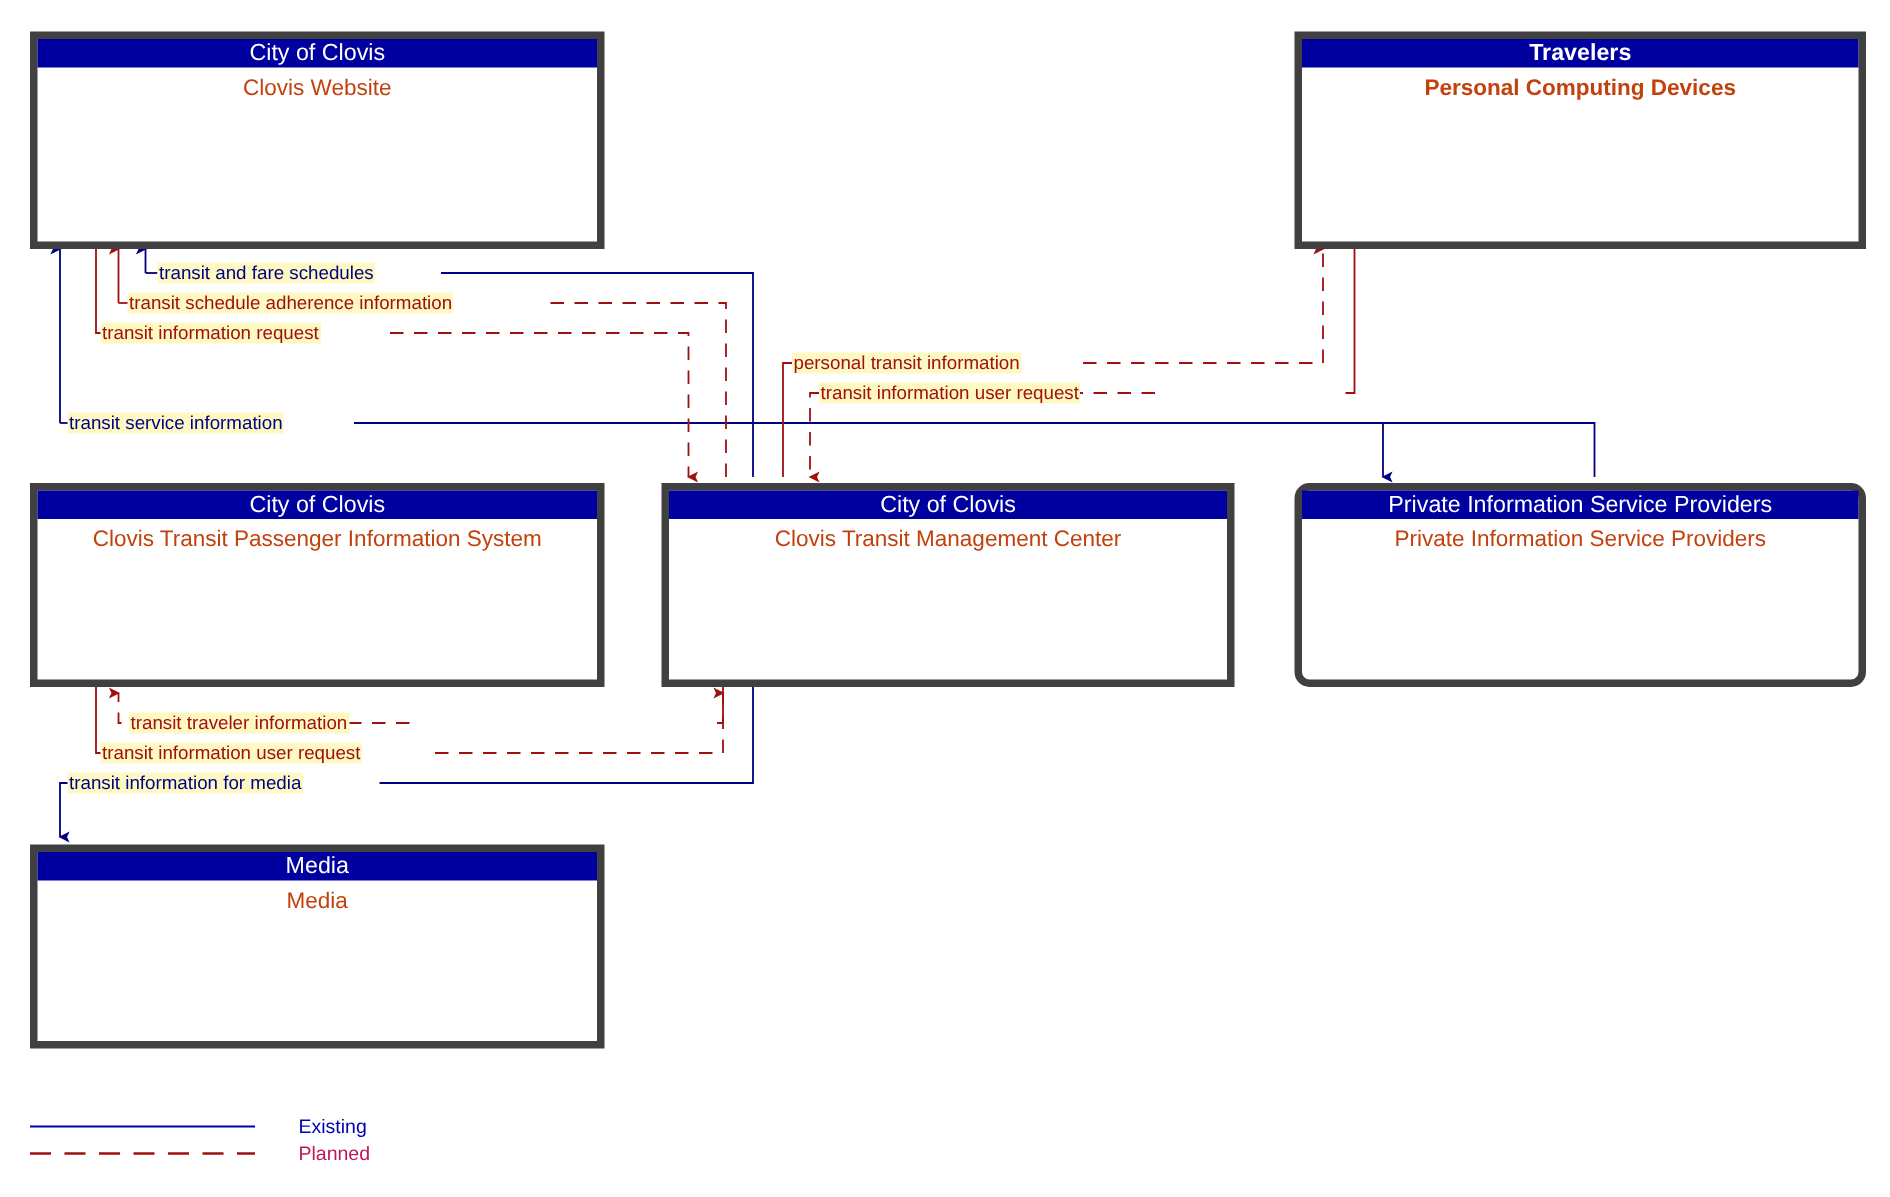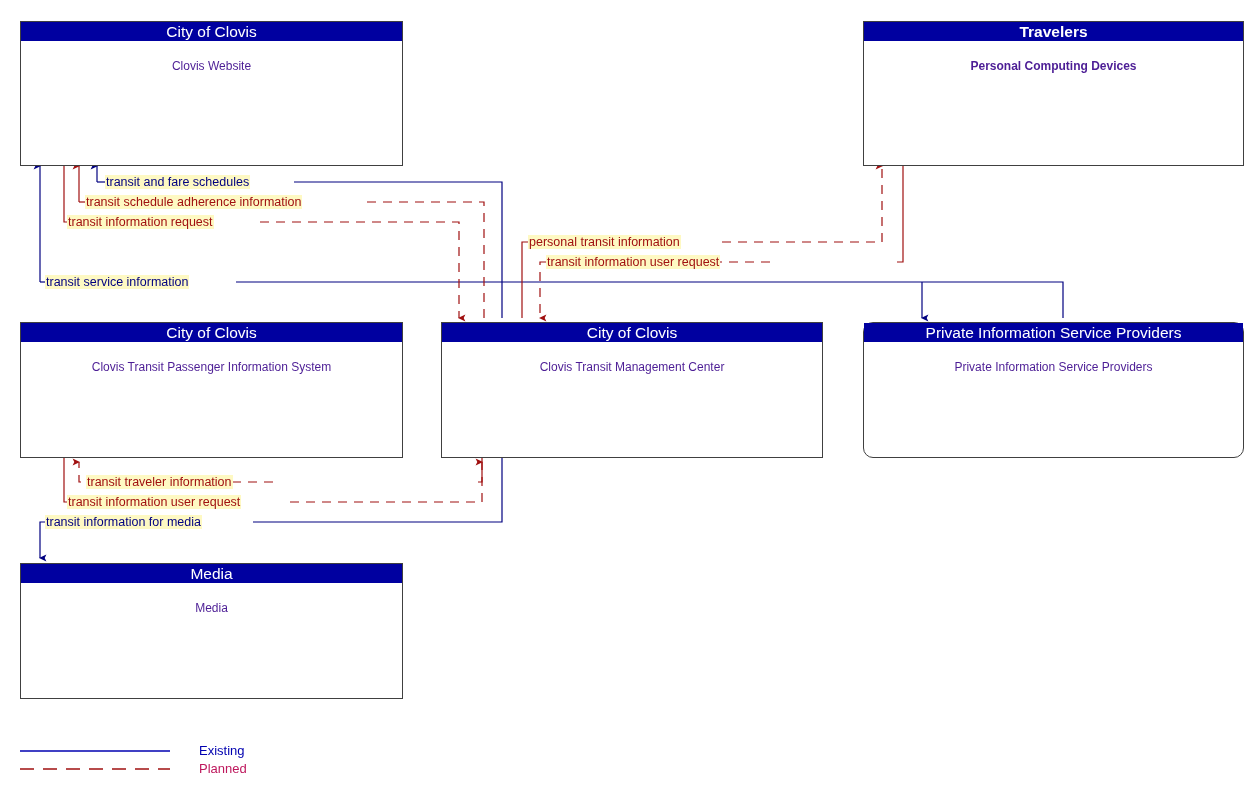--- a/index.html
+++ b/index.html
@@ -18,40 +18,40 @@
   svg.layer {
     position: absolute;
     left: 0;
     top: 0;
     width: 1260px;
     height: 798px;
     pointer-events: none;
   }
   .node {
     position: absolute;
-    border: 1px solid #404040;
+    border: 5px solid #404040;
     background: #ffffff;
     box-sizing: border-box;
   }
   .node-header {
     background: #0000a0;
     color: #ffffff;
     text-align: center;
     font-size: 15.5px;
     line-height: 19px;
     height: 19px;
     overflow: hidden;
     white-space: nowrap;
   }
   .node-title {
-    color: #4c1d95;
+    color: #c2410c;
     text-align: center;
-    font-size: 12px;
+    font-size: 15px;
     line-height: 20px;
-    padding: 15px 4px 0 4px;
+    padding: 4px 4px 0 4px;
   }
   .flow-label {
     position: absolute;
     font-size: 12.5px;
     line-height: 14px;
     white-space: nowrap;
     background: #fef9c3;
     padding: 0 1px;
   }
   .flow-existing { color: #000080; }

